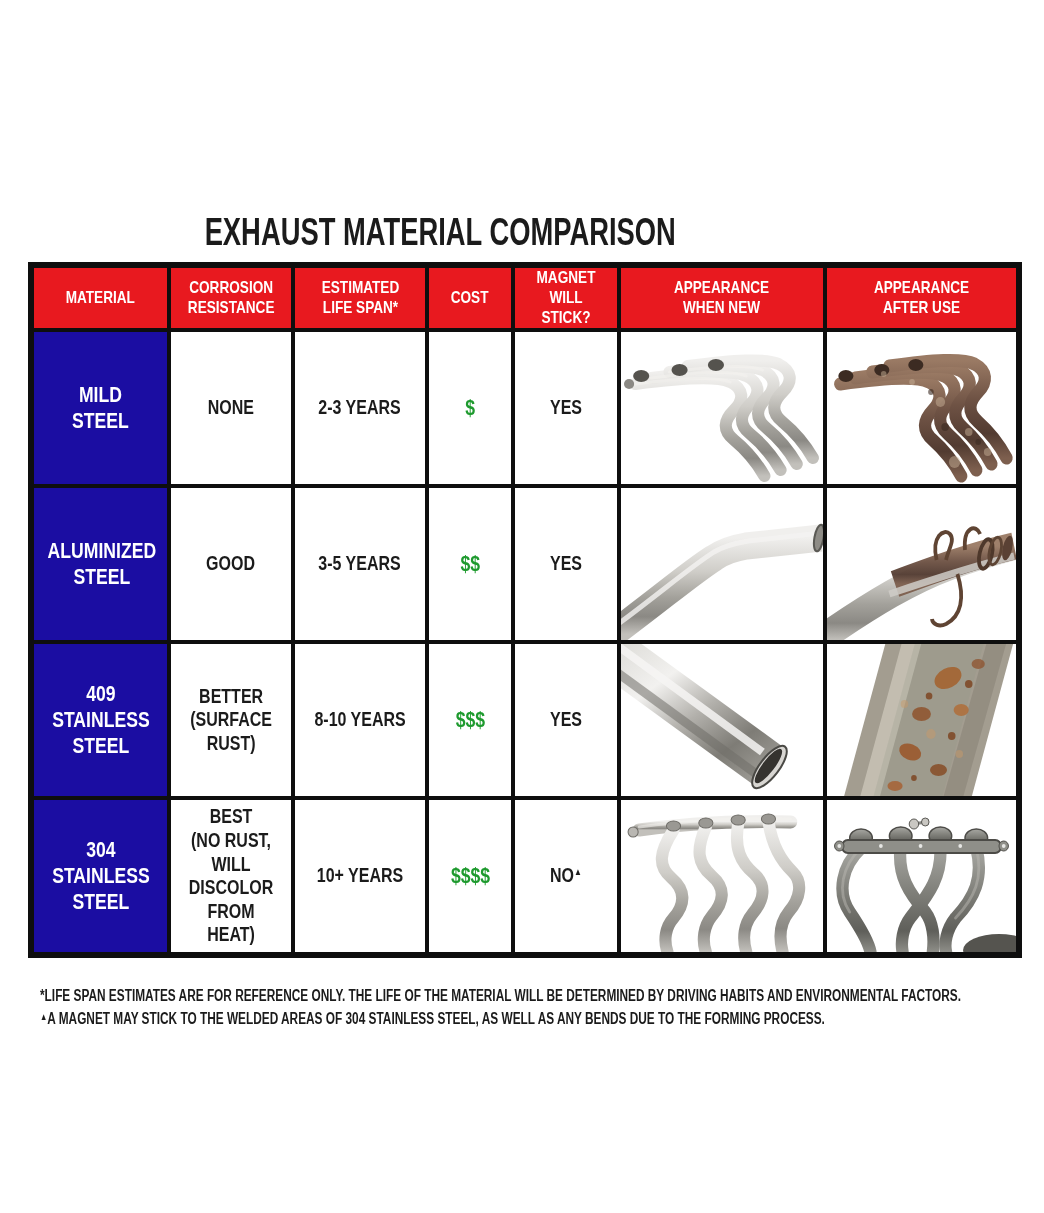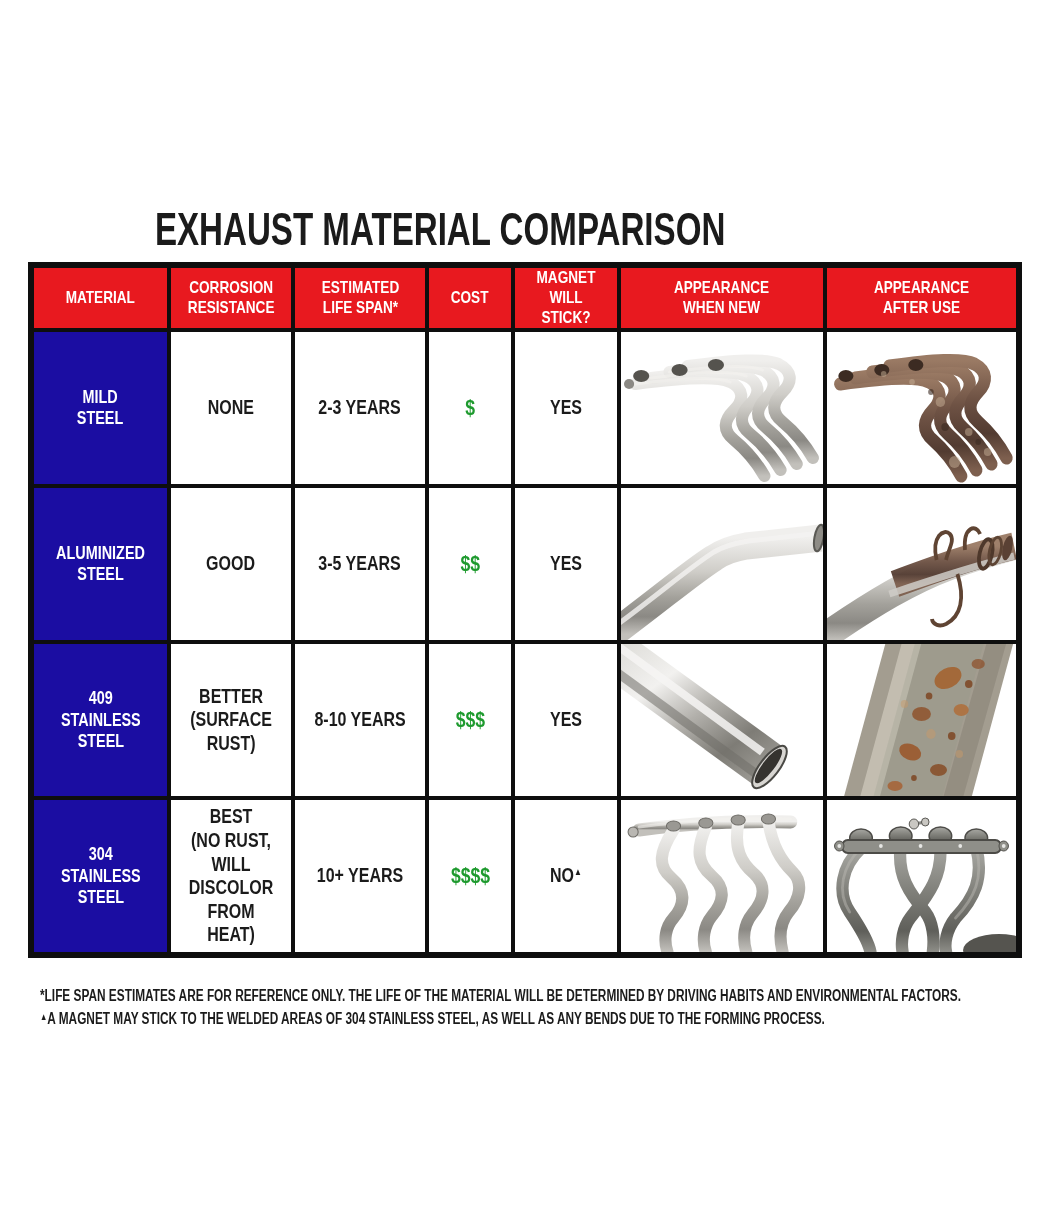--- a/index.html
+++ b/index.html
@@ -7,35 +7,35 @@
     --material-blue:#1b0da2;
     --cost-green:#1e9a2e;
     --grid-black:#0e0e0e;
     --text-black:#1b1b1b;
     --page-bg:#ffffff;
   }
   *{box-sizing:border-box;margin:0;padding:0;}
   html,body{width:1044px;height:1213px;background:var(--page-bg);overflow:hidden;}
   body{font-family:"Liberation Sans",sans-serif;color:var(--text-black);position:relative;}
 
-  .title{position:absolute;top:202px;left:0;width:880px;text-align:center;
-         font-size:46px;font-weight:700;color:var(--text-black);line-height:1;}
+  .title{position:absolute;top:210px;left:0;width:880px;text-align:center;
+         font-size:38px;font-weight:700;color:var(--text-black);line-height:1;}
   .title .cond{transform:scaleX(.72);white-space:nowrap;}
 
   .cond{display:inline-block;transform:scaleX(.8);transform-origin:center;
         white-space:pre-line;line-height:1.18;}
 
   table.cmp{position:absolute;left:28px;top:262px;width:988px;
             border-collapse:collapse;table-layout:fixed;background:#fff;
             border:6px solid var(--grid-black);}
   .cmp th,.cmp td{border:4px solid var(--grid-black);text-align:center;vertical-align:middle;
                   overflow:hidden;}
   .cmp th{height:56px;background:var(--header-red);color:#fff;font-size:17px;font-weight:700;}
   .cmp td{height:152px;}
-  td.mat{background:var(--material-blue);color:#fff;font-size:18px;font-weight:700;}
+  td.mat{background:var(--material-blue);color:#fff;font-size:22px;font-weight:700;}
   td.val{background:#fff;color:var(--text-black);font-size:20px;font-weight:700;text-decoration:underline;}
   td.cost{color:var(--cost-green);font-size:22px;}
   td.photo{background:#fff;padding:0;}
   td.photo svg{display:block;width:100%;height:152px;}
   sup.mk{font-size:10px;vertical-align:7px;line-height:0;}
 
   .footnotes{position:absolute;left:40px;top:984px;width:990px;}
   .fline{font-size:16px;font-weight:700;color:var(--text-black);line-height:1.45;
          transform:scaleX(.74);transform-origin:0 50%;white-space:nowrap;}
   .fmark{display:inline;}

